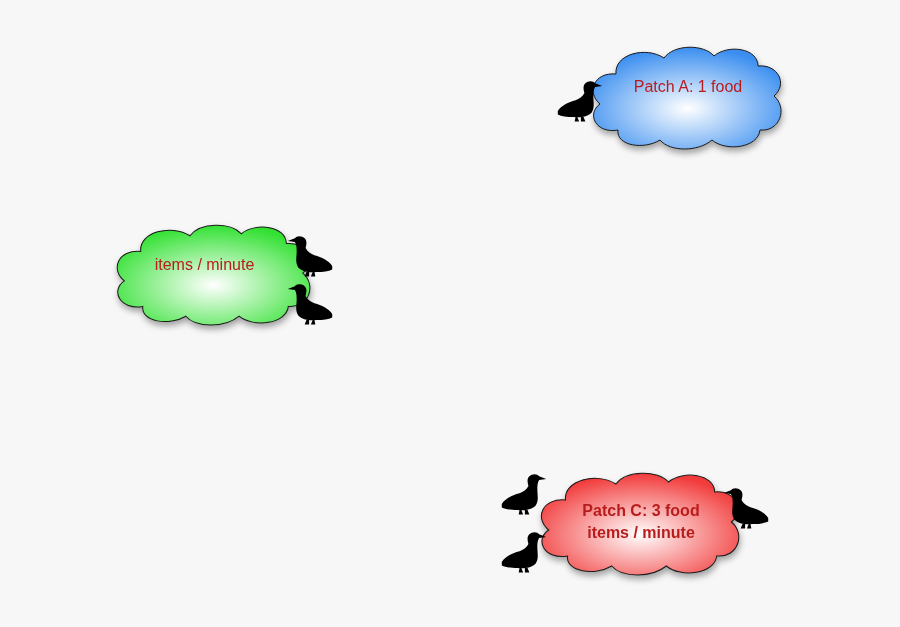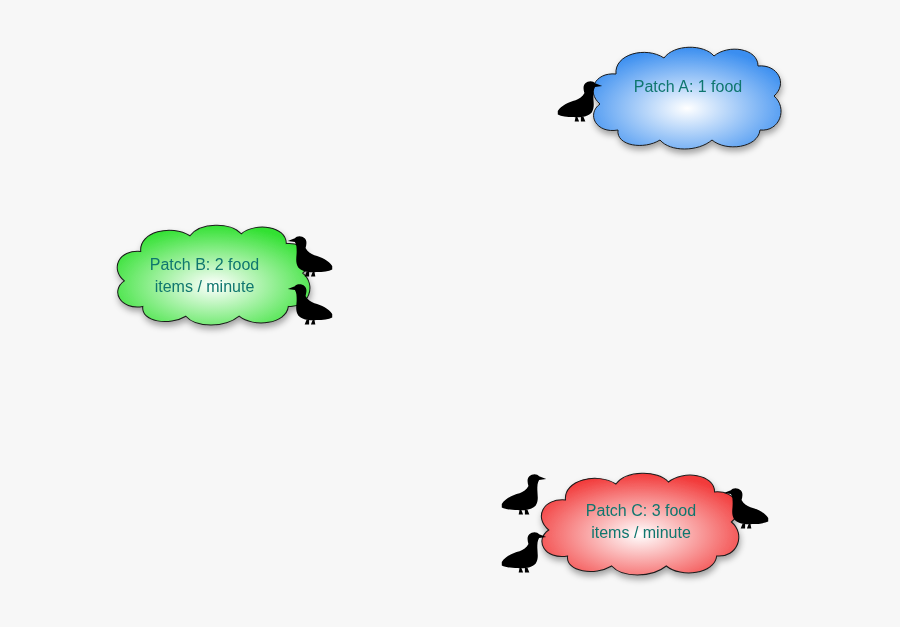--- a/index.html
+++ b/index.html
@@ -16,21 +16,21 @@
   .patch svg.cloud {
     position: absolute; left: 0; top: 0;
     overflow: visible;
   }
   .patch .label {
     position: absolute;
     left: 4px; right: 0;
     text-align: center;
     font-size: 16px;
     line-height: 22px;
-    color: #0f766e;
+    color: #b91c1c;
   }
   .duck {
     position: absolute;
     width: 48px; height: 46px;
   }
   .duck svg { width: 100%; height: 100%; overflow: visible; }
   .duck.flip svg { transform: scaleX(-1); }
 </style>
 </head>
 <body>
@@ -74,36 +74,35 @@
   <svg viewBox="0 0 54 48">
       <use href="#duckShape"></use>
     </svg>
 </div>
 
 <div class="patch" style="left:110px; top:222px; width:205px; height:106px;">
   <svg class="cloud" width="205" height="106" viewBox="0 0 200 108" preserveAspectRatio="none">
     <use href="#cloudPath" fill="url(#gradB)" stroke="#1a1a1a" stroke-width="1" filter="url(#shadow)"></use>
   </svg>
   <div class="label" style="top:32px; right:20px;">
-    <div>Patch B: 2 food</div>
     <div>items / minute</div>
   </div>
 </div>
 <div class="duck flip" style="left:286px; top:234px;">
   <svg viewBox="0 0 54 48">
       <use href="#duckShape"></use>
     </svg>
 </div>
 <div class="duck flip" style="left:286px; top:282px;">
   <svg viewBox="0 0 54 48">
       <use href="#duckShape"></use>
     </svg>
 </div>
 
-<div class="patch" style="left:534px; top:470px; width:210px; height:108px;">
+<div class="patch" style="left:534px; top:470px; width:210px; height:108px;font-weight:bold;">
   <svg class="cloud" width="210" height="108" viewBox="0 0 200 108" preserveAspectRatio="none">
     <use href="#cloudPath" fill="url(#gradC)" stroke="#1a1a1a" stroke-width="1" filter="url(#shadow)"></use>
   </svg>
   <div class="label" style="top:30px;">
     <div>Patch C: 3 food</div>
     <div>items / minute</div>
   </div>
 </div>
 <div class="duck" style="left:500px; top:472px;">
   <svg viewBox="0 0 54 48">

